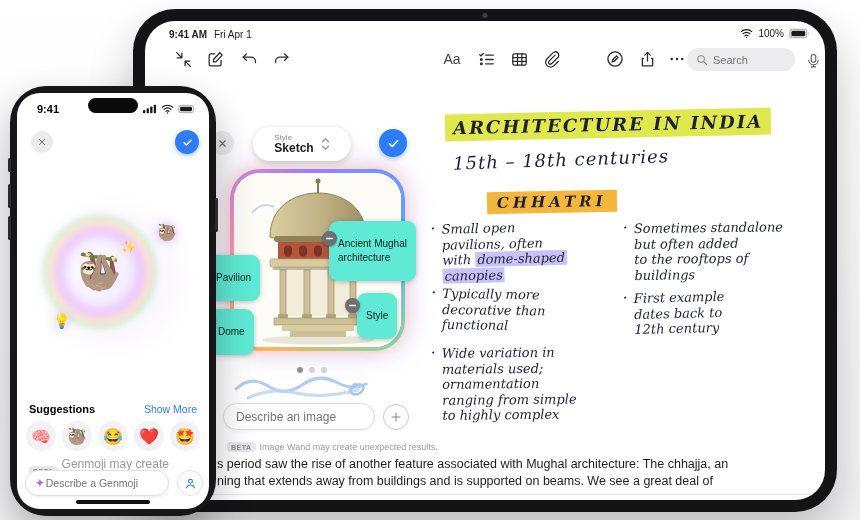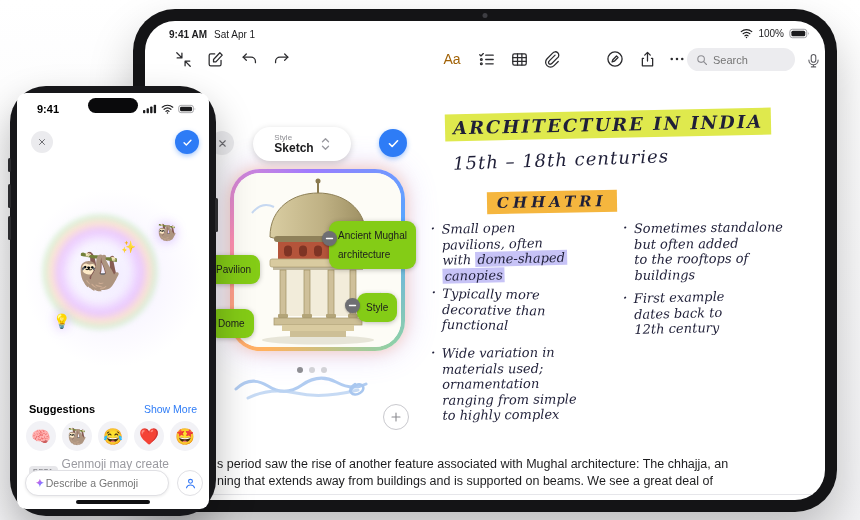--- a/index.html
+++ b/index.html
@@ -5,32 +5,32 @@
   *{margin:0;padding:0;box-sizing:border-box}
   html,body{width:860px;height:520px;overflow:hidden}
   body{font-family:"Liberation Sans",sans-serif;background:#fff}
   #stage{position:relative;width:860px;height:520px;background:linear-gradient(180deg,#ffffff 0%,#f3f3f5 100%);overflow:hidden}
 
   
   .ipad{position:absolute;left:133px;top:9px;width:704px;height:503px;background:#141416;border-radius:42px;box-shadow:0 22px 45px rgba(0,0,0,.22);z-index:1}
   .ipad-cam{position:absolute;top:4px;left:50%;width:5px;height:5px;border-radius:50%;background:#3d3d42;transform:translateX(-50%)}
   .ipad-screen{position:absolute;left:12px;top:12px;right:12px;bottom:12px;background:#fff;border-radius:30px;overflow:hidden}
   .iphone{position:absolute;left:10px;top:86px;width:206px;height:430px;background:#17171a;border-radius:36px;box-shadow:0 18px 38px rgba(0,0,0,.28);z-index:3}
-  .iphone-screen{position:absolute;left:7px;top:7px;right:7px;bottom:7px;background:#fff;border-radius:9px;overflow:hidden}
+  .iphone-screen{position:absolute;left:7px;top:7px;right:7px;bottom:7px;background:#fff;border-radius:23px;overflow:hidden}
   .iphone-screen::before{content:"";position:absolute;left:8px;top:80px;width:176px;height:210px;background:radial-gradient(circle,rgba(214,196,255,.30),rgba(255,255,255,0) 65%)}
   .side-btn{position:absolute;background:#2b2b2e;border-radius:2px}
 
   .ic{display:block;stroke:#2b2b2e;fill:none;stroke-width:1.6;stroke-linecap:round;stroke-linejoin:round}
 
   
   .ipad-status-left{position:absolute;left:24px;top:8px;font-size:10px;color:#1c1c1e;display:flex;gap:7px;align-items:center}
   .ipad-status-left .tm{font-weight:700}
   .ipad-status-right{position:absolute;right:14px;top:7px;display:flex;gap:5px;align-items:center;font-size:10px;color:#1c1c1e}
   .tbtn{position:absolute;width:24px;height:24px;display:flex;align-items:center;justify-content:center;top:26px}
-  .fmt{font-size:14px;font-weight:500;color:#a16207}
+  .fmt{font-size:14px;font-weight:500;color:#404040}
   .search-pill{position:absolute;left:542px;top:27px;width:108px;height:23px;border-radius:12px;background:#ececef;display:flex;align-items:center;gap:5px;padding:0 9px}
   .search-pill input{border:0;outline:0;background:transparent;font-size:11px;color:#6e6e73;width:72px;font-family:"Liberation Sans",sans-serif}
   .note-title{position:absolute;left:73px;top:57px;font-size:17px;font-weight:700;color:#111}
 
   
   .hw{font-family:"DejaVu Serif",serif;font-style:italic;color:#1f1f38}
   .hl-yellow{background:#dfe94d}
   .hl-orange{background:#f5b63e}
   .hl-purple{background:#c7c3f6;padding:0 2px;-webkit-box-decoration-break:clone;box-decoration-break:clone}
   .hw-heading{position:absolute;left:300px;top:90px;font-size:18px;letter-spacing:2px;font-weight:700;padding:3px 8px;transform:rotate(-1.2deg)}
@@ -43,21 +43,21 @@
 
   
   .circle-btn{border-radius:50%;display:flex;align-items:center;justify-content:center;position:absolute;z-index:2}
   .close-btn{background:#ebebee}
   .check-btn{background:#2e7cf6;box-shadow:0 2px 5px rgba(46,124,246,.4)}
   .style-pill{position:absolute;left:108px;top:106px;width:98px;height:34px;background:#fff;border-radius:17px;box-shadow:0 2px 7px rgba(0,0,0,.18);display:flex;align-items:center;justify-content:center;gap:7px;z-index:2}
   .style-pill .lab{font-size:8px;color:#8e8e93;line-height:9px}
   .style-pill .val{font-size:12px;font-weight:600;color:#1c1c1e;line-height:13px}
   .iw-frame{position:absolute;left:85px;top:148px;padding:4px;border-radius:30px;background:conic-gradient(from 210deg,#ffb25e,#ff8fb2,#a07bff,#58a6ff,#8fd0a8,#ffb25e);box-shadow:0 0 16px rgba(255,160,90,.45),0 0 32px rgba(150,120,255,.30)}
   .iw-inner{width:167px;height:174px;border-radius:26px;background:#fdfcf8;overflow:hidden}
-  .tag{position:absolute;background:#84cc16;border-radius:9px;box-shadow:0 1px 5px rgba(0,0,0,.25);font-size:10px;line-height:19px;padding:5px 9px;color:#1c1c1e;z-index:2;font-weight:500}
+  .tag{position:absolute;background:#5eead4;border-radius:9px;box-shadow:0 1px 5px rgba(0,0,0,.25);font-size:10px;line-height:14px;padding:16px 9px;color:#1c1c1e;z-index:2;font-weight:500}
   .minus{position:absolute;width:15px;height:15px;border-radius:50%;background:#6e6e73;display:flex;align-items:center;justify-content:center;z-index:4;box-shadow:0 1px 2px rgba(0,0,0,.3)}
   .pagedots{position:absolute;left:152px;top:346px;display:flex;gap:6px}
   .pagedots i{width:6px;height:6px;border-radius:50%;background:#d2d2d7}
   .pagedots i.on{background:#8e8e93}
   .scribble{position:absolute;left:85px;top:350px}
   .desc-input{position:absolute;left:78px;top:382px;width:152px;height:27px;display:flex;align-items:center;background:#fff;border:1px solid #dcdce0;border-radius:14px;box-shadow:0 1px 3px rgba(0,0,0,.08)}
   .desc-input input{border:0;outline:0;font-size:12px;color:#333;width:100%;background:transparent;padding:0 12px;font-family:"Liberation Sans",sans-serif}
   .plus-btn{position:absolute;left:238px;top:383px;width:26px;height:26px;border:1.5px solid #c9c9ce;border-radius:50%;background:#fff;display:flex;align-items:center;justify-content:center}
   .beta-row{position:absolute;display:flex;align-items:center;gap:4px;color:#9a9aa0}
   .beta-badge{font-size:7px;font-weight:700;letter-spacing:.5px;background:#e7e7ea;color:#8e8e93;padding:1.5px 4px;border-radius:4px}
@@ -89,21 +89,21 @@
 <body>
 
 <div id="stage">
 
   <div class="ipad">
     <div class="ipad-cam"></div>
     <div class="ipad-screen">
 
       <div class="ipad-status-left">
         <span class="tm">9:41 AM</span>
-        <span>Sat Apr 1</span>
+        <span>Fri Apr 1</span>
       </div>
       <div class="ipad-status-right">
         <svg width="13" height="11" viewBox="0 0 16 13" fill="none" stroke="#1c1c1e" stroke-width="1.4" stroke-linecap="round">
             <path d="M1.5 4.2a10 10 0 0 1 13 0"></path>
             <path d="M3.8 6.8a6.5 6.5 0 0 1 8.4 0"></path>
             <path d="M6.1 9.3a3 3 0 0 1 3.8 0"></path>
             <circle cx="8" cy="11.4" r=".9" fill="#1c1c1e" stroke="none"></circle>
           </svg>
         <span>100%</span>
         <svg width="22" height="11" viewBox="0 0 26 13">
@@ -335,26 +335,33 @@
           <i></i>
           <i></i>
         </div>
 
       <svg class="scribble" width="175" height="32" viewBox="0 0 175 32">
         <path d="M6 18q15-14 32-3t34-1 34-3 30 2" stroke="#a9c7ef" stroke-width="3" fill="none" stroke-linecap="round" opacity=".9"></path>
         <path d="M18 27q22-11 48-5t62-3" stroke="#bcd4f2" stroke-width="3" fill="none" stroke-linecap="round" opacity=".85"></path>
         <path d="M120 20c8-13 19-4 10 2-7 5-15-3-5-9" stroke="#a9c7ef" stroke-width="2.5" fill="none" stroke-linecap="round"></path>
       </svg>
 
+      <div class="desc-input">
+        <input type="text" placeholder="Describe an image" style="">
+      </div>
       <div class="plus-btn">
         <svg width="12" height="12" viewBox="0 0 24 24" fill="none" stroke="#8a8a8f" stroke-width="2.2" stroke-linecap="round">
             <path d="M12 4v16M4 12h16"></path>
           </svg>
       </div>
 
+      <div class="beta-row" style="left:82px;top:421px">
+        <span class="beta-badge">BETA</span>
+        <span class="t">Image Wand may create unexpected results.</span>
+      </div>
 
       <div class="note-body" style="left:72px;top:453px;width:604px">ning that extends away from buildings and is supported on beams. We see a great deal of</div>
       <div class="note-body" style="left:72px;top:436px;width:604px">s period saw the rise of another feature associated with Mughal architecture: The chhajja, an</div>
       <div class="hairline"></div>
     </div>
   </div>
 
   <div class="iphone">
     <div class="side-btn" style="left:-2px;top:72px;width:3px;height:14px"></div>
     <div class="side-btn" style="left:-2px;top:98px;width:3px;height:24px"></div>

